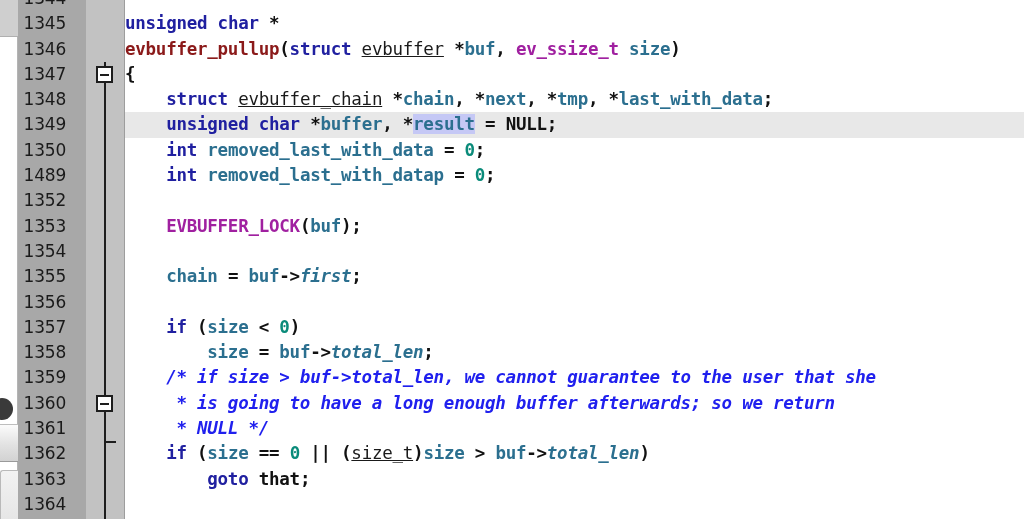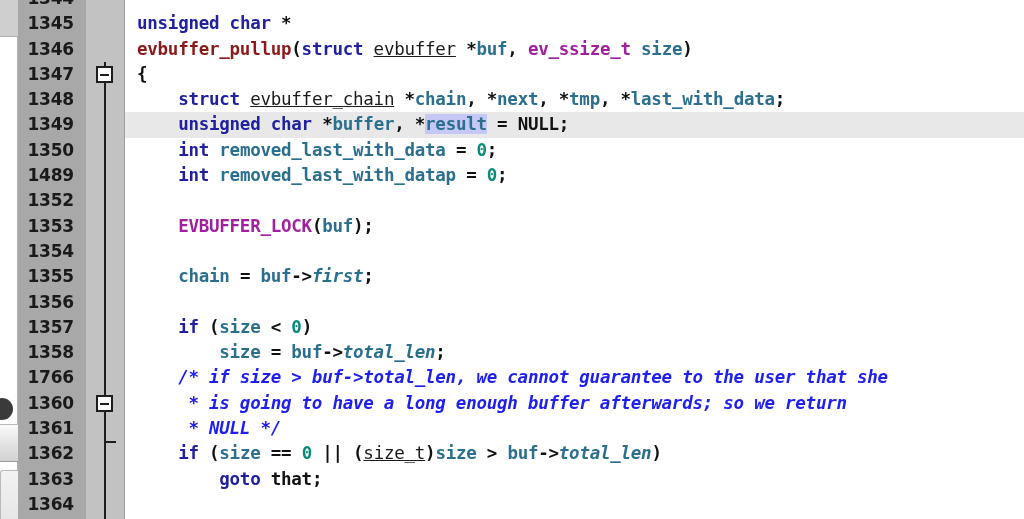--- a/index.html
+++ b/index.html
@@ -55,23 +55,23 @@
     width:68px; height:519px;
     background:#a8a8a8;
     flex:0 0 68px;
     overflow:hidden;
   }
   #line-number-gutter .gutter-inner {
     position:absolute; left:0; top:-14px; width:68px;
   }
   .line-number {
     height:25.3px; line-height:25.3px;
-    text-align:right; padding-right:12px;
+    text-align:right; padding-right:20px;
     font-family:"DejaVu Sans", sans-serif;
-    font-size:17px; font-weight:700;
+    font-size:17px; font-weight:400;
     color:#1a1a1a;
     letter-spacing:-0.2px;
   }
 
   
   #fold-margin {
     position:relative;
     width:39px; height:519px;
     background:#c2c2c2;
     flex:0 0 39px;
@@ -103,21 +103,20 @@
   
   #code-area {
     position:relative;
     flex:1 1 auto; height:519px;
     background:#ffffff;
     overflow:hidden;
   }
   #code-area .code-inner { position:absolute; left:0; top:-14px; width:100%; }
   .code-line {
     height:25.3px; line-height:25.3px;
-    padding-left:12px;
     font-family:"DejaVu Sans Mono", monospace;
     font-size:17.5px;
     color:#111111;
     white-space:pre;
     letter-spacing:-0.25px;
   }
   .code-line.current-line { background:#e8e8e8; }
 
   
   .tok-keyword   { color:#2020a0; font-weight:700; }
@@ -154,21 +153,21 @@
         <div class="line-number">1349</div>
         <div class="line-number">1350</div>
         <div class="line-number">1489</div>
         <div class="line-number">1352</div>
         <div class="line-number">1353</div>
         <div class="line-number">1354</div>
         <div class="line-number">1355</div>
         <div class="line-number">1356</div>
         <div class="line-number">1357</div>
         <div class="line-number">1358</div>
-        <div class="line-number">1766</div>
+        <div class="line-number">1359</div>
         <div class="line-number">1360</div>
         <div class="line-number">1361</div>
         <div class="line-number">1362</div>
         <div class="line-number">1363</div>
         <div class="line-number">1364</div>
         <div class="line-number">1365</div>
       </div>
   </div>
 
   <div id="fold-margin">

